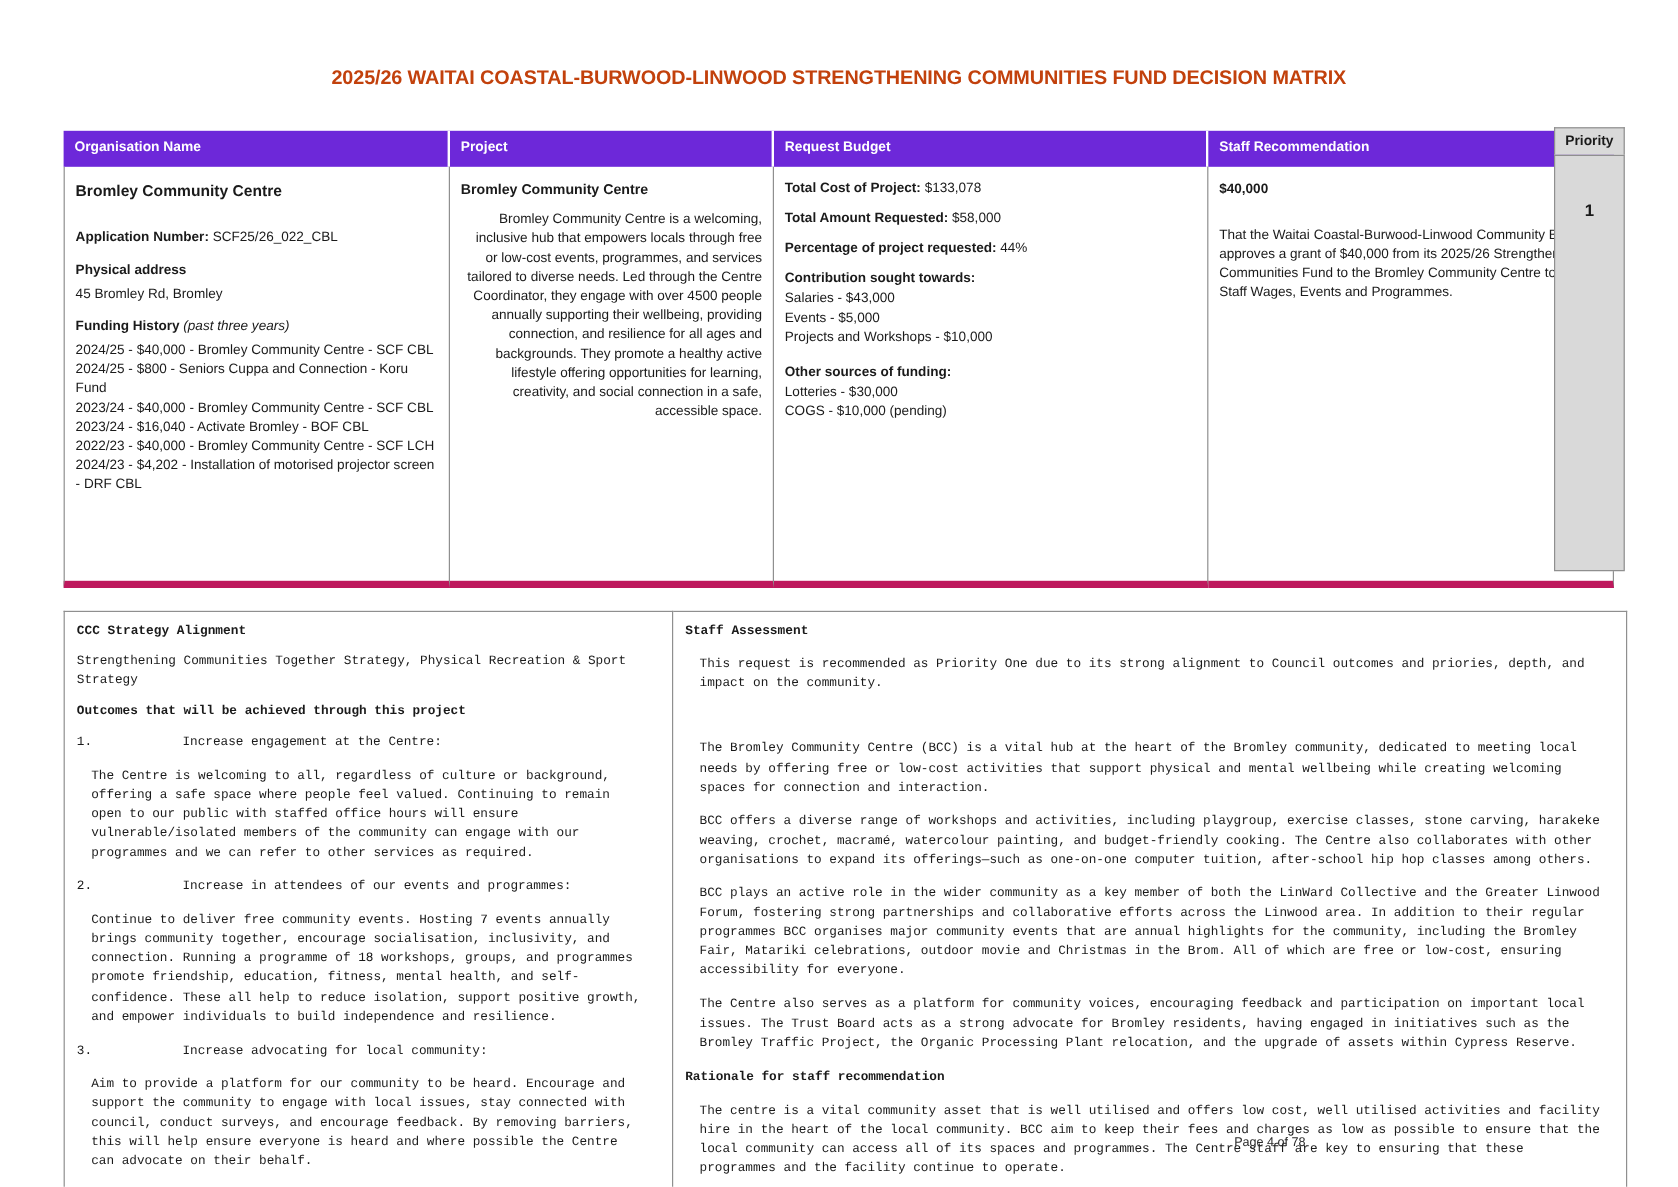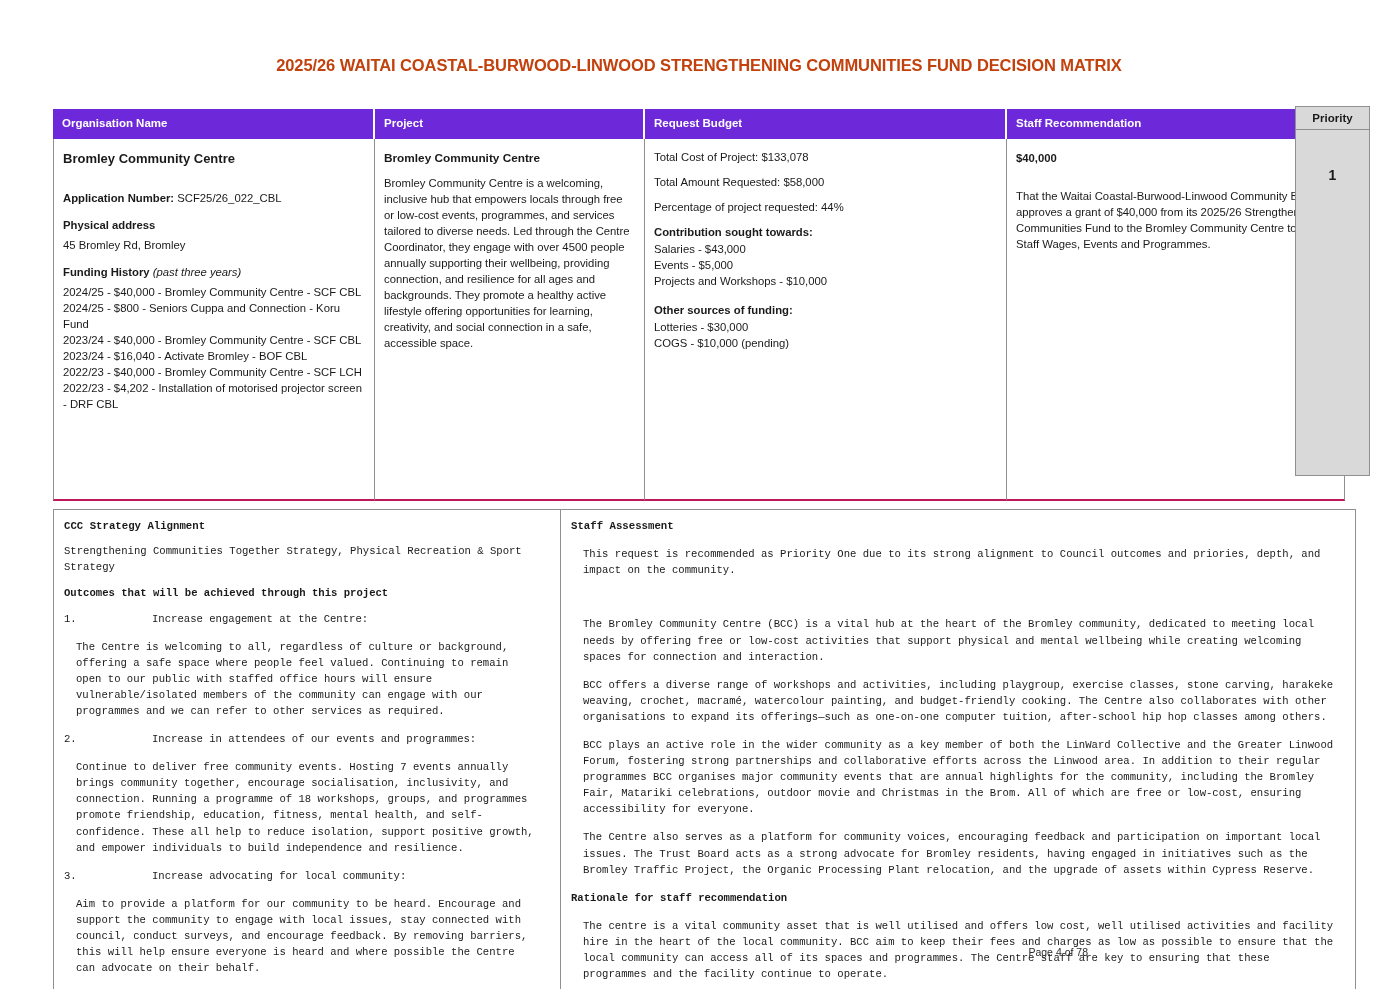--- a/index.html
+++ b/index.html
@@ -50,22 +50,22 @@
     font-weight: bold;
     text-align: left;
     padding: 8px 9px 9px 9px;
     border-right: 2px solid #ffffff;
     height: 13px;
   }
   .matrix .hd.last { border-right: none; }
   .matrix td.body-cell {
     border-left: 1px solid #8f8f8f;
     border-right: 1px solid #8f8f8f;
-    border-bottom: 2px solid #be185d;
-    padding: 10px 9px 20px 9px;
+    border-bottom: 6px solid #be185d;
+    padding: 10px 9px 5px 9px;
     font-size: 11.3px;
     line-height: 1.42;
     height: 330px;
   }
   .matrix td.body-cell.mid { border-left: none; }
 
   .org-title {
     font-weight: bold;
     font-size: 13px;
     margin: 1px 0 22px 0;
@@ -73,37 +73,37 @@
   .kv { margin: 0 0 11px 0; }
   .kv b { font-weight: bold; }
   .addr-label { font-weight: bold; margin: 0 0 3px 0; }
   .addr-val { margin: 0 0 11px 0; }
   .fh-label { font-weight: bold; margin: 0 0 4px 0; }
   .fh-label i { font-weight: normal; font-style: italic; }
   .fh-list { margin: 0; }
   .fh-list div { margin: 0; }
 
   .proj-title { font-weight: bold; margin: 1px 0 8px 0; font-size: 11.8px; }
-  .proj-desc { margin: 0; }
+  .proj-desc { margin: 0; text-align: right; }
 
   .bud-line { margin: 0 0 9px 0; }
-  .bud-line b { font-weight: normal; text-align: right; }
+  .bud-line b { font-weight: bold; text-align: right; }
   .bud-sub-head { font-weight: bold; margin: 0 0 1px 0; }
   .bud-item { margin: 0; }
   .bud-gap { height: 13px; }
 
   .rec-amount { font-weight: bold; margin: 1px 0 22px 0; }
   .rec-text { margin: 0; }
 
   
   .priority-col {
     position: absolute;
     top: 106px;
     left: 1295px;
-    width: 75px;
+    width: 59px;
   }
   .priority-head {
     background: #d9d9d9;
     border: 1px solid #8f8f8f;
     border-bottom: none;
     text-align: center;
     font-weight: bold;
     font-size: 11.5px;
     padding: 5px 0 5px 0;
     color: #1a1a1a;
@@ -197,21 +197,21 @@
         <div class="fh-label">
           <span>Funding History</span>
           <i>(past three years)</i>
         </div>
         <div class="fh-list">
           <div>2024/25 - $40,000 - Bromley Community Centre - SCF CBL</div>
           <div>2024/25 - $800 - Seniors Cuppa and Connection - Koru Fund</div>
           <div>2023/24 - $40,000 - Bromley Community Centre - SCF CBL</div>
           <div>2023/24 - $16,040 - Activate Bromley - BOF CBL</div>
           <div>2022/23 - $40,000 - Bromley Community Centre - SCF LCH</div>
-          <div>2022/23 - $4,202 - Installation of motorised projector screen - DRF CBL</div>
+          <div>2024/23 - $4,202 - Installation of motorised projector screen - DRF CBL</div>
         </div>
       </td>
 
       <td class="body-cell mid">
         <div class="proj-title">Bromley Community Centre</div>
         <div class="proj-desc">Bromley Community Centre is a welcoming, inclusive hub that empowers locals through free or low-cost events, programmes, and services tailored to diverse needs. Led through the Centre Coordinator, they engage with over 4500 people annually supporting their wellbeing, providing connection, and resilience for all ages and backgrounds. They promote a healthy active lifestyle offering opportunities for learning, creativity, and social connection in a safe, accessible space.</div>
       </td>
 
       <td class="body-cell mid">
         <div class="bud-line">

